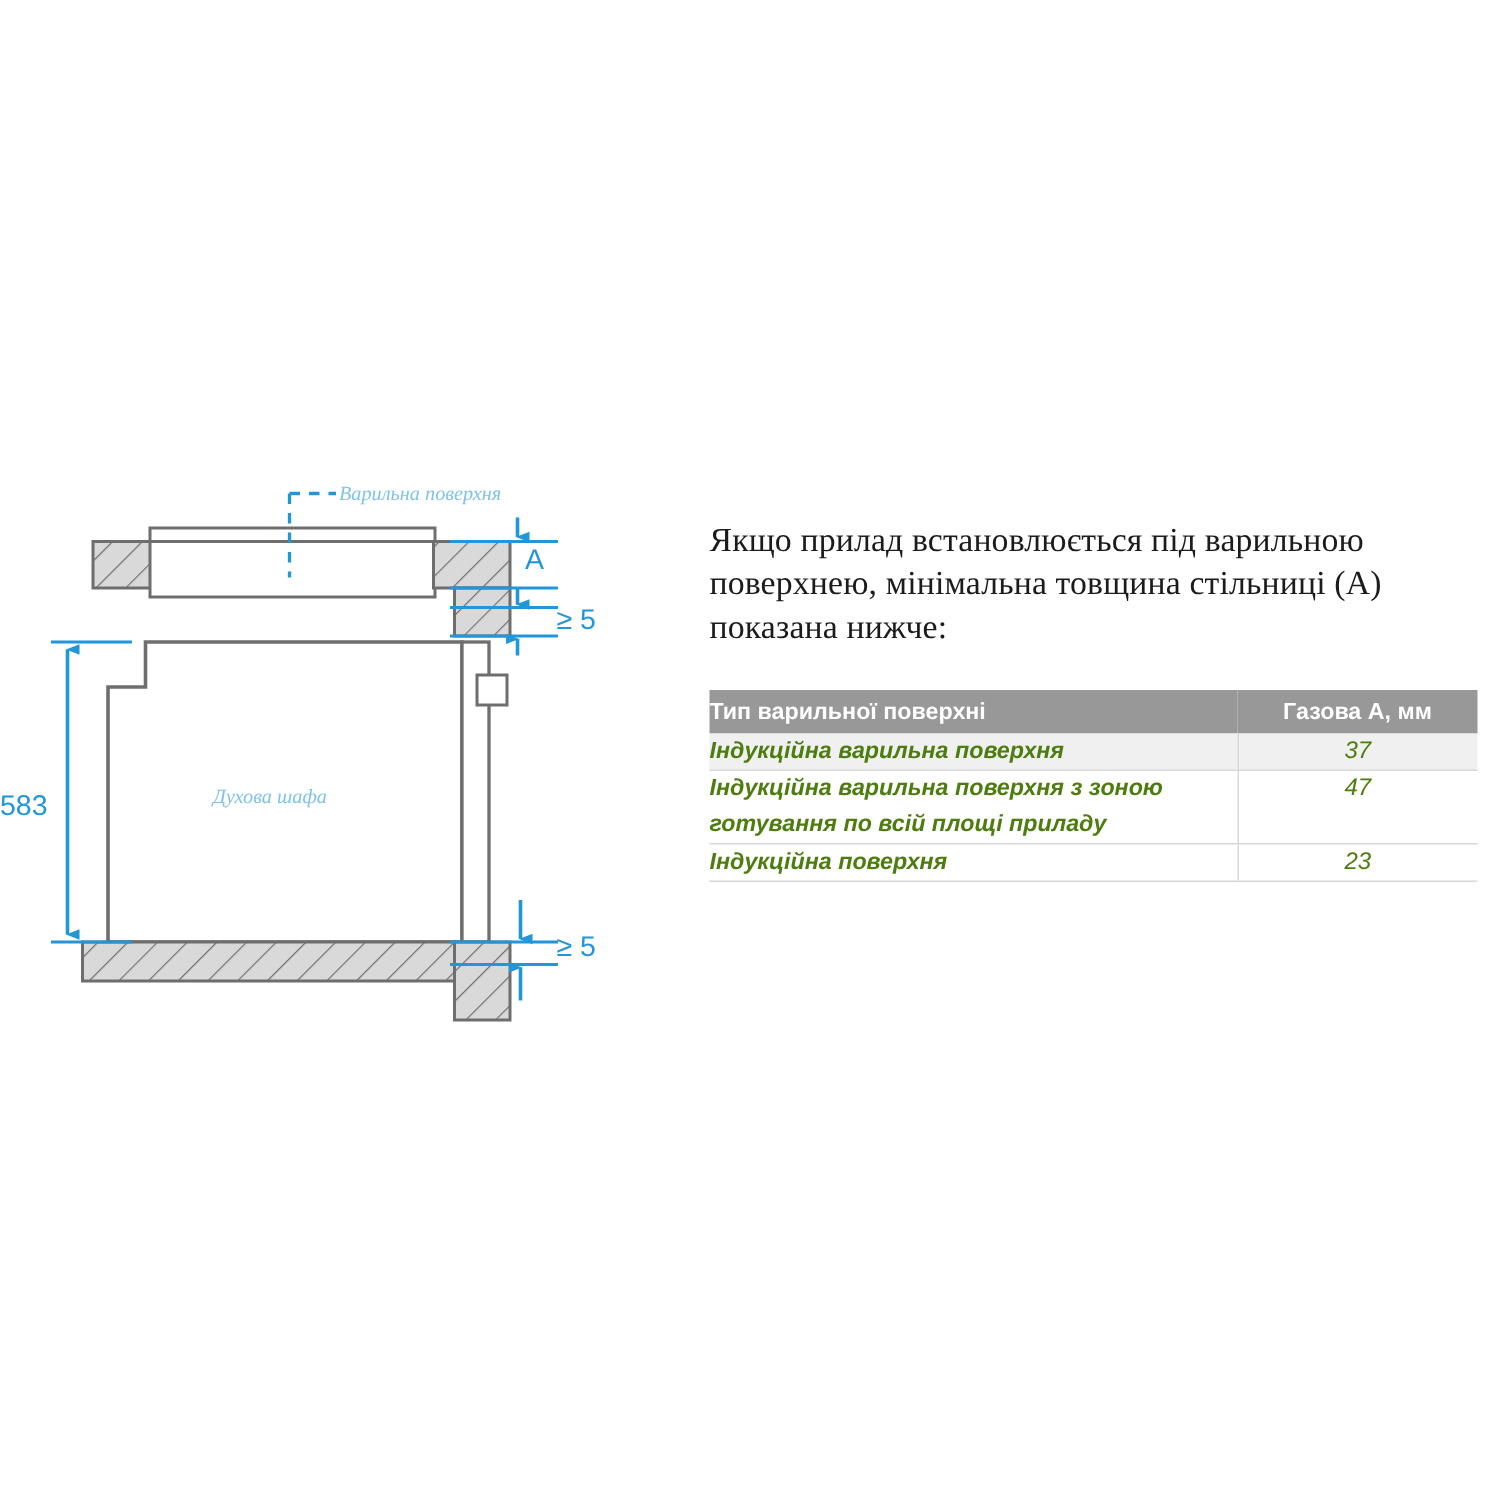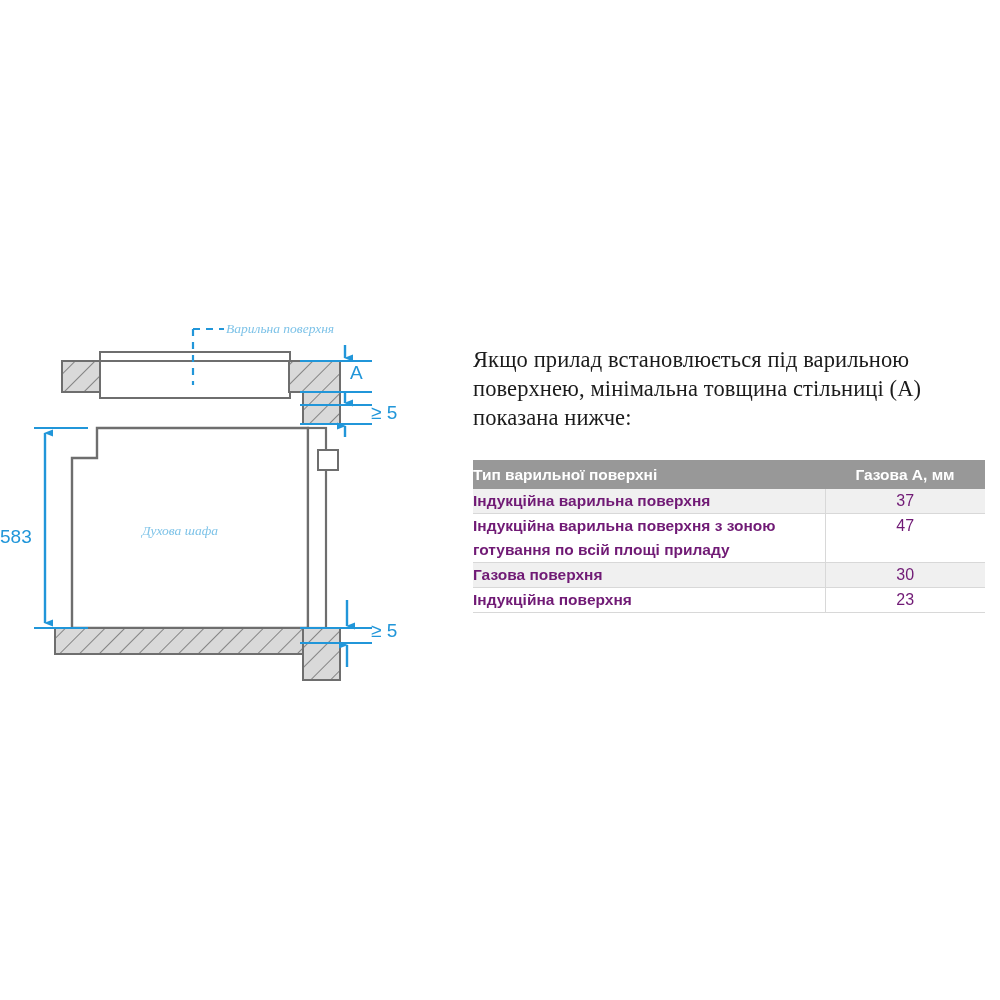--- a/index.html
+++ b/index.html
@@ -72,23 +72,24 @@
   }
   th.col-size {
     text-align: center;
   }
   #spec-table col.c-type { width: 352px; }
   #spec-table col.c-size { width: 160px; }
 
   .data-row td {
     font-size: 15.5px;
     font-weight: bold;
-    color: #701a75;
+    color: #4d7c0f;
     border-bottom: 1px solid #d8d8d8;
     vertical-align: top;
+    font-style: italic;
   }
   .data-row td.cell-type {
     text-align: left;
     padding: 5px 8px 6px 11px;
     line-height: 24px;
   }
   .data-row td.cell-size {
     text-align: center;
     padding: 5px 0 6px 0;
     line-height: 24px;
@@ -201,23 +202,19 @@
     </thead>
     <tbody>
       <tr class="data-row shaded">
         <td class="cell-type">Індукційна варильна поверхня</td>
         <td class="cell-size">37</td>
       </tr>
       <tr class="data-row plain">
         <td class="cell-type">Індукційна варильна поверхня з зоною готування по всій площі приладу</td>
         <td class="cell-size">47</td>
       </tr>
-      <tr class="data-row shaded">
-        <td class="cell-type">Газова поверхня</td>
-        <td class="cell-size">30</td>
-      </tr>
       <tr class="data-row plain">
         <td class="cell-type">Індукційна поверхня</td>
         <td class="cell-size">23</td>
       </tr>
     </tbody>
   </table>
 </div>
 
 </body></html>

